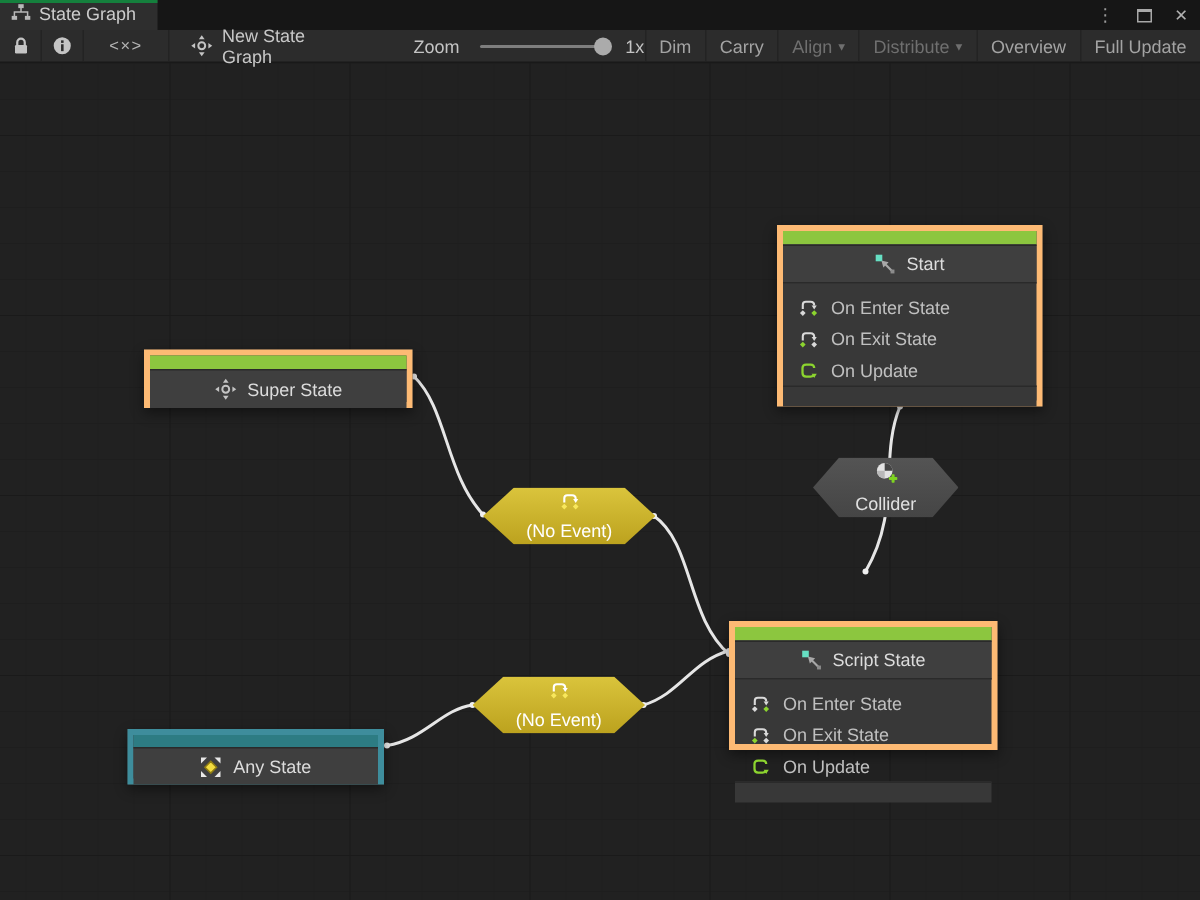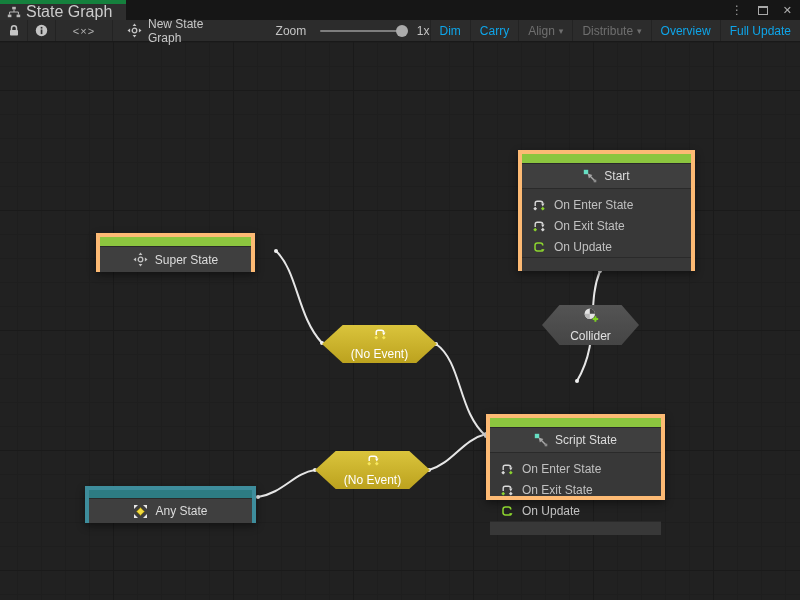--- a/index.html
+++ b/index.html
@@ -6,43 +6,43 @@
   html,body { background:#111; }
   #app {
     position:relative; width:800px; height:600px; overflow:hidden;
     font-family:"Liberation Sans", sans-serif; background:#212121;
     -webkit-font-smoothing:antialiased;
   }
   
   .tabbar { position:absolute; top:0; left:0; right:0; height:20px; background:#161616; z-index:5; }
   .tab {
     position:absolute; left:0; top:0; height:20px; padding:0 14px 0 7px;
-    background:#2E2E2E; border-top:4px solid #15803d;
-    display:flex; align-items:center; gap:5px; color:#CCCCCC; font-size:16px;
+    background:#2E2E2E; border-top:2px solid #15803d;
+    display:flex; align-items:flex-start; gap:5px; color:#CCCCCC; font-size:12px;
   }
   .win-controls { position:absolute; right:8px; top:0; height:20px; display:flex; align-items:center; gap:15px; color:#A8A8A8; font-size:12px; }
   .maximize-box { display:inline-block; width:10px; height:9px; border:1px solid #A8A8A8; border-top-width:2px; }
   .menu-glyph { font-size:12px; letter-spacing:0; color:#9A9A9A; }
   .close-glyph { font-size:11px; color:#B0B0B0; }
   
   .toolbar {
     position:absolute; top:20px; left:0; right:0; height:22px; background:#2C2C2C;
     display:flex; align-items:stretch; color:#C8C8C8; font-size:12px; z-index:5;
     border-bottom:1px solid #191919;
   }
   .tseg { display:flex; align-items:center; justify-content:center; border-right:1px solid #232323; }
   .tseg.icon-seg { width:28px; }
   .tseg.code-seg { width:57px; color:#B4B4B4; font-size:11px; letter-spacing:1px; }
   .main-seg { display:flex; align-items:center; flex:1; border-right:none; }
   .graph-name { display:flex; align-items:center; gap:6px; margin-left:14px; color:#C8C8C8; }
   .zoom-label { margin-left:40px; color:#C4C4C4; }
   .slider { position:relative; width:88px; height:2px; background:#7E7E7E; margin-left:14px; border-radius:1px; }
   .slider-knob { position:absolute; top:-5px; left:76px; width:12px; height:12px; border-radius:50%; background:#ABABAB; }
   .zoom-val { margin-left:12px; color:#C4C4C4; }
-  .tbtn { display:flex; align-items:center; gap:4px; padding:0 9px; border-left:1px solid #232323; color:#0ea5e9; white-space:nowrap; }
+  .tbtn { display:flex; align-items:center; gap:4px; padding:0 9px; border-left:1px solid #232323; color:#a3a3a3; white-space:nowrap; }
   .tbtn.disabled { color:#6F6F6F; }
   .dd { font-size:9px; margin-top:1px; }
   
   .canvas {
     position:absolute; top:42px; left:0; right:0; bottom:0; z-index:0;
     background-color:#212121;
     background-image:
       linear-gradient(to right, #1a1a1a 1px, transparent 1px),
       linear-gradient(to bottom, #1a1a1a 1px, transparent 1px),
       linear-gradient(to right, #1e1e1e 1px, transparent 1px),
@@ -61,21 +61,21 @@
   .node-bar.teal { background:#2D7C83; height:8px; }
   .node-title {
     height:26px; flex:none; background:#3F3F3F; border-top:1px solid #2A2A2A; border-bottom:1px solid #2A2A2A;
     display:flex; align-items:center; justify-content:center; gap:7px;
     color:#DCDCDC; font-size:12px;
   }
   .node-events { flex:1; padding-top:5px; }
   .event-row { display:flex; align-items:center; gap:8px; height:21px; padding:0 10px; color:#C0C0C0; font-size:12px; }
   .node-footer { flex:none; height:14px; border-top:1px solid #2A2A2A; background:#383838; }
   #node-start  { left:518px; top:150px; width:177px; height:121px; }
-  #node-super  { left:96px;  top:233px; width:159px; height:39px; }
+  #node-super  { left:96px;  top:233px; width:179px; height:39px; }
   #node-script { left:486px; top:381px; width:179px; height:86px;margin-top:33px; }
   #node-any    { left:85px;  top:486px; width:171px; height:37px; border-color:#3E8D9C; }
   #node-any .node-title { height:25px; border-bottom:none; }
   
   .hex {
     position:absolute; z-index:2; display:flex; align-items:center; justify-content:center; gap:6px;
     font-size:12px; clip-path:polygon(18% 0, 82% 0, 100% 50%, 82% 100%, 18% 100%, 0 50%);flex-direction:column;
   }
   .hex.yellow { background:linear-gradient(#DAC43C, #BCA21E); color:#FFFFFF; }
   .hex.gray   { background:linear-gradient(#545454, #454545); color:#E0E0E0; }

